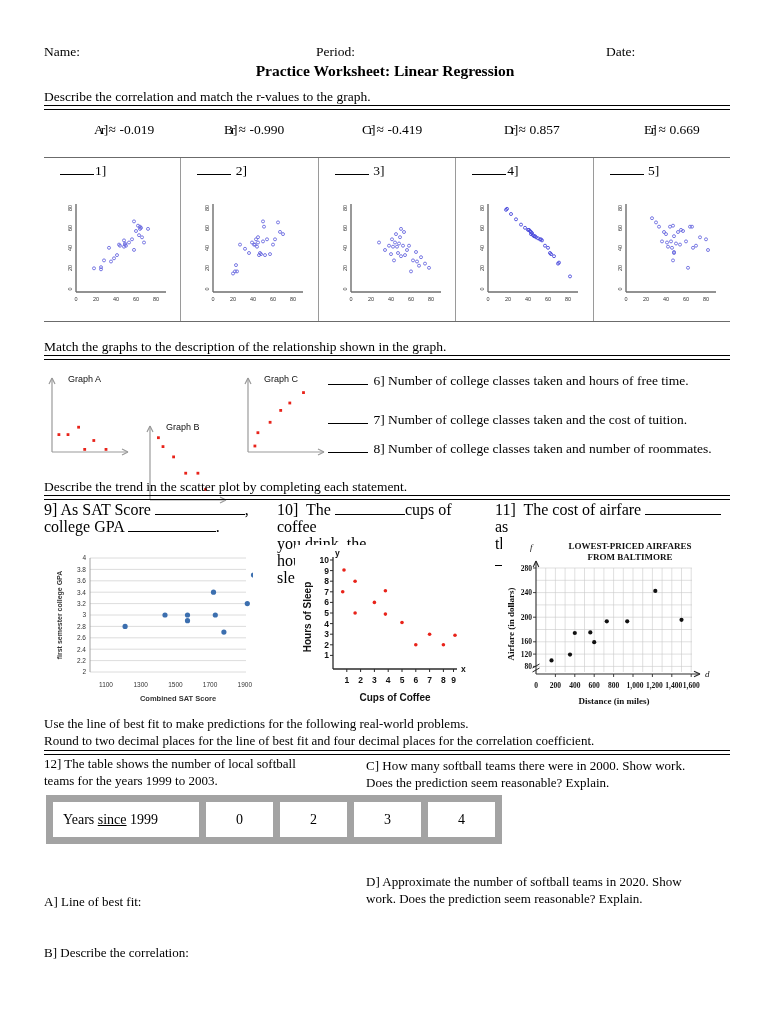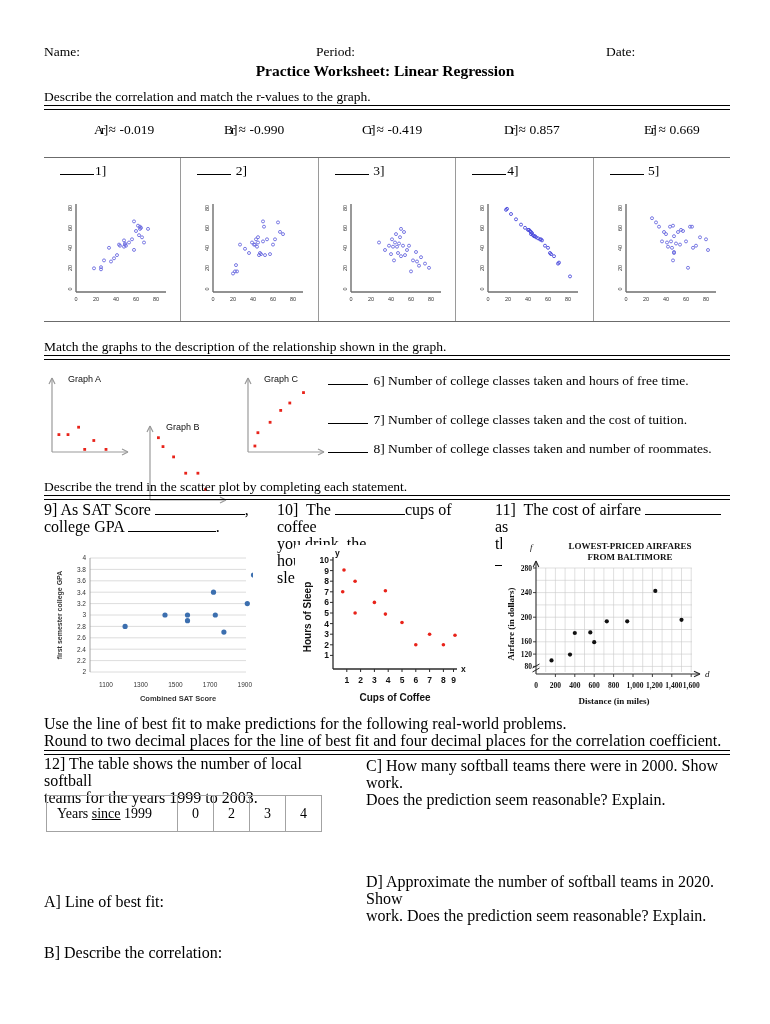--- a/index.html
+++ b/index.html
@@ -81,32 +81,32 @@
 
   
   .stmt { position: absolute; font-size: 16px; line-height: 17px; }
   .ul { display: inline-block; border-bottom: 1px solid #000; height: 12px; vertical-align: baseline; }
 
   
   .chartbox { position: absolute; }
   .chartbox svg { display: block; }
 
   
-  .bsec { position: absolute; font-size: 16px; line-height: 17px; }
+  .bsec { position: absolute; font-size: 13px; line-height: 17px; }
 
   table.data-table {
     position: absolute; left: 46px; top: 795px;
     border-collapse: collapse;
     font-size: 14px;
   }
   table.data-table td {
-    border: 1px solid #a3a3a3;
+    border: 7px solid #a3a3a3;
     height: 35px;
     text-align: center;
-    padding: 0 0;
+    padding: 0 16px;
   }
   table.data-table td.rowhead {
     text-align: left; padding-left: 10px; width: 120px; white-space: nowrap;
   }
   table.data-table td.val { width: 35px; }
   .u { text-decoration: underline; }
 </style>
 </head>
 <body>
 

